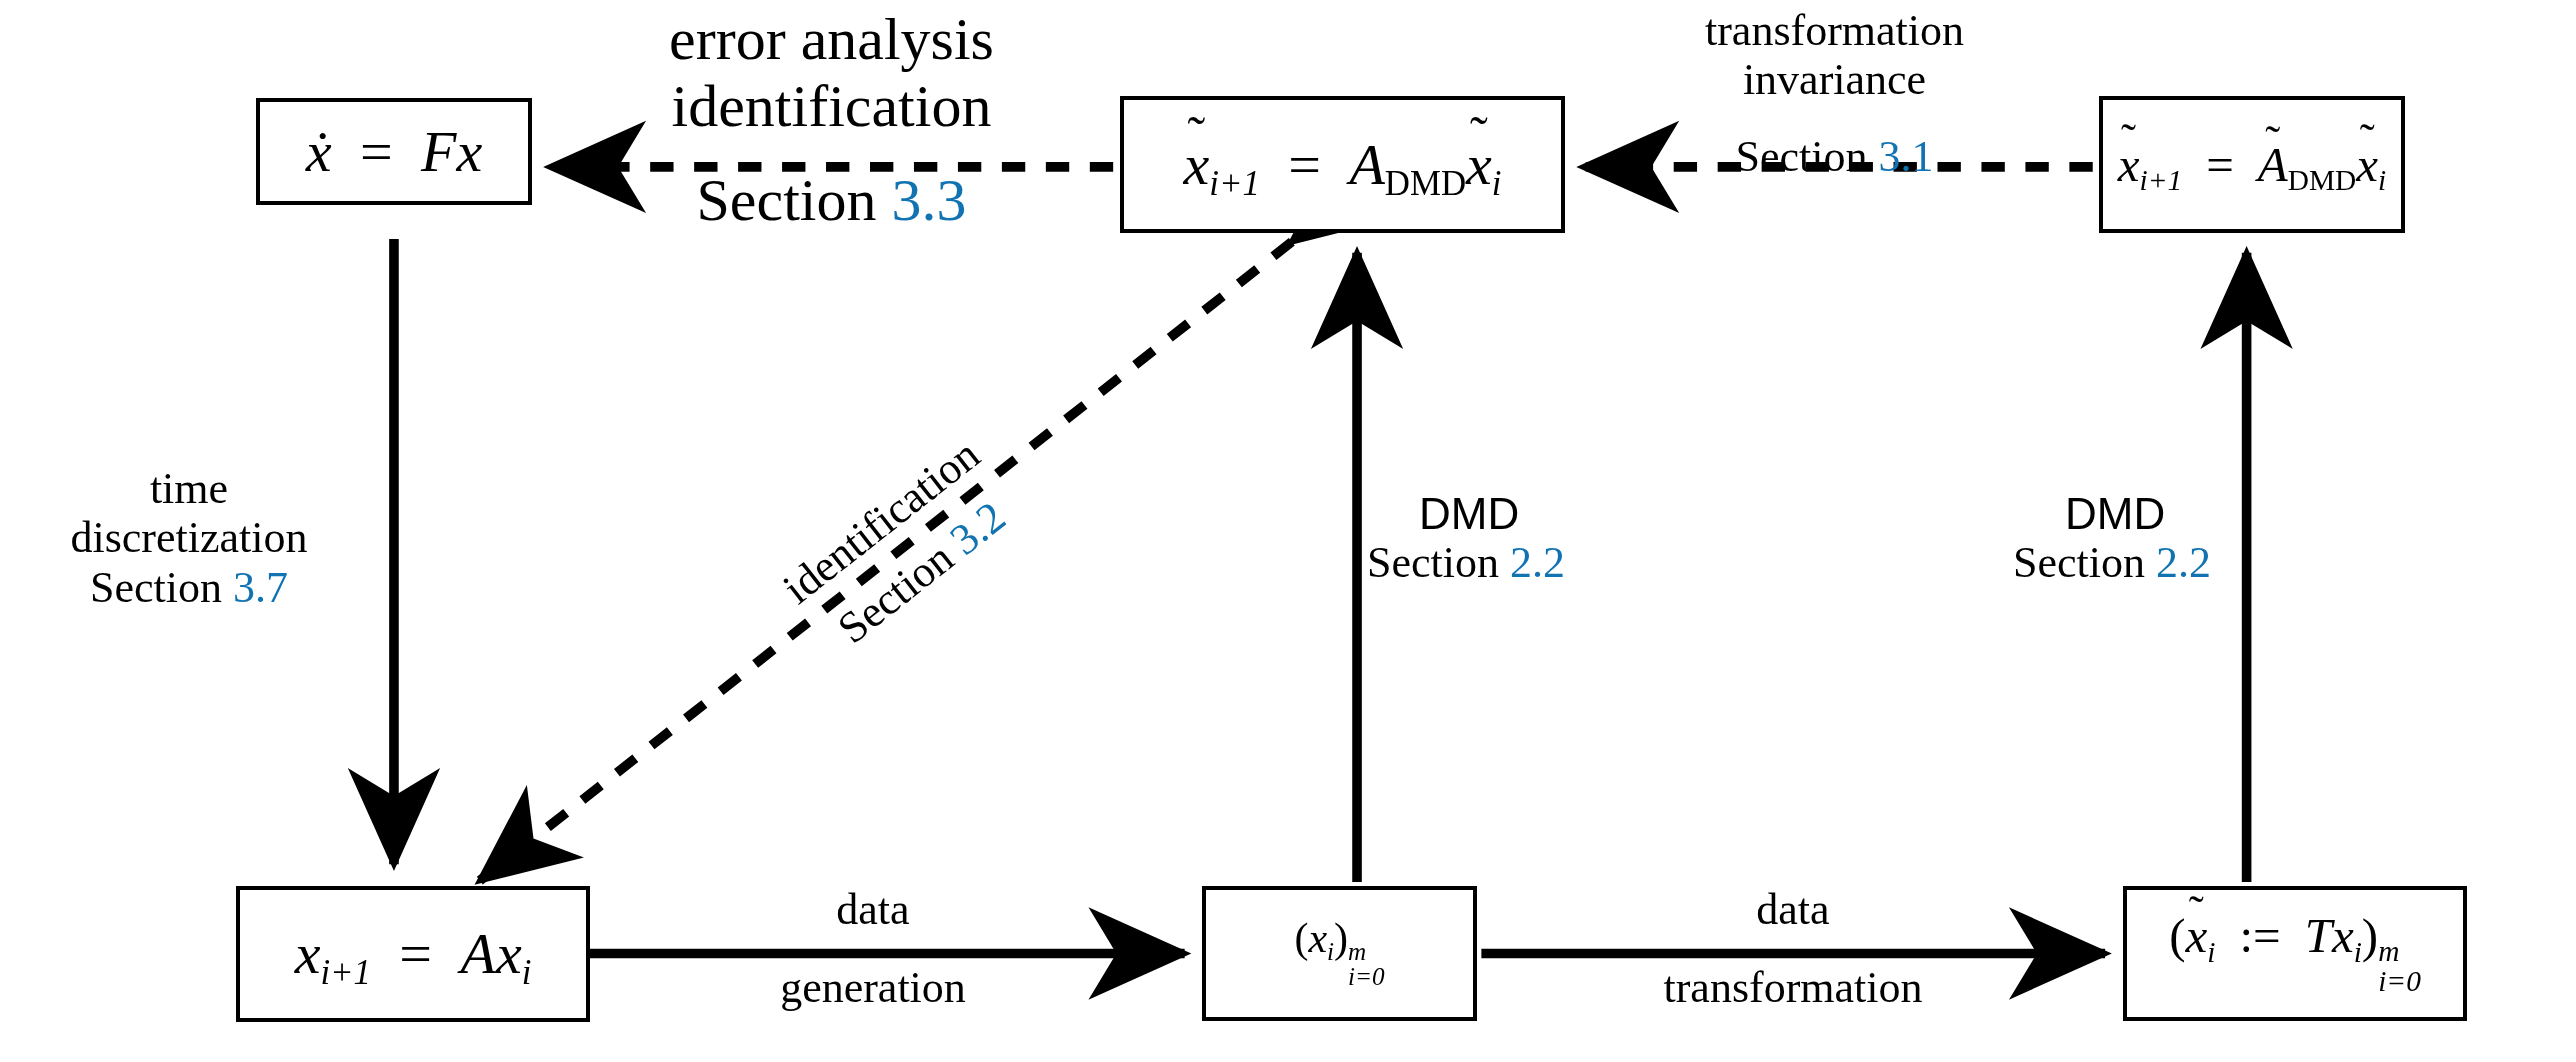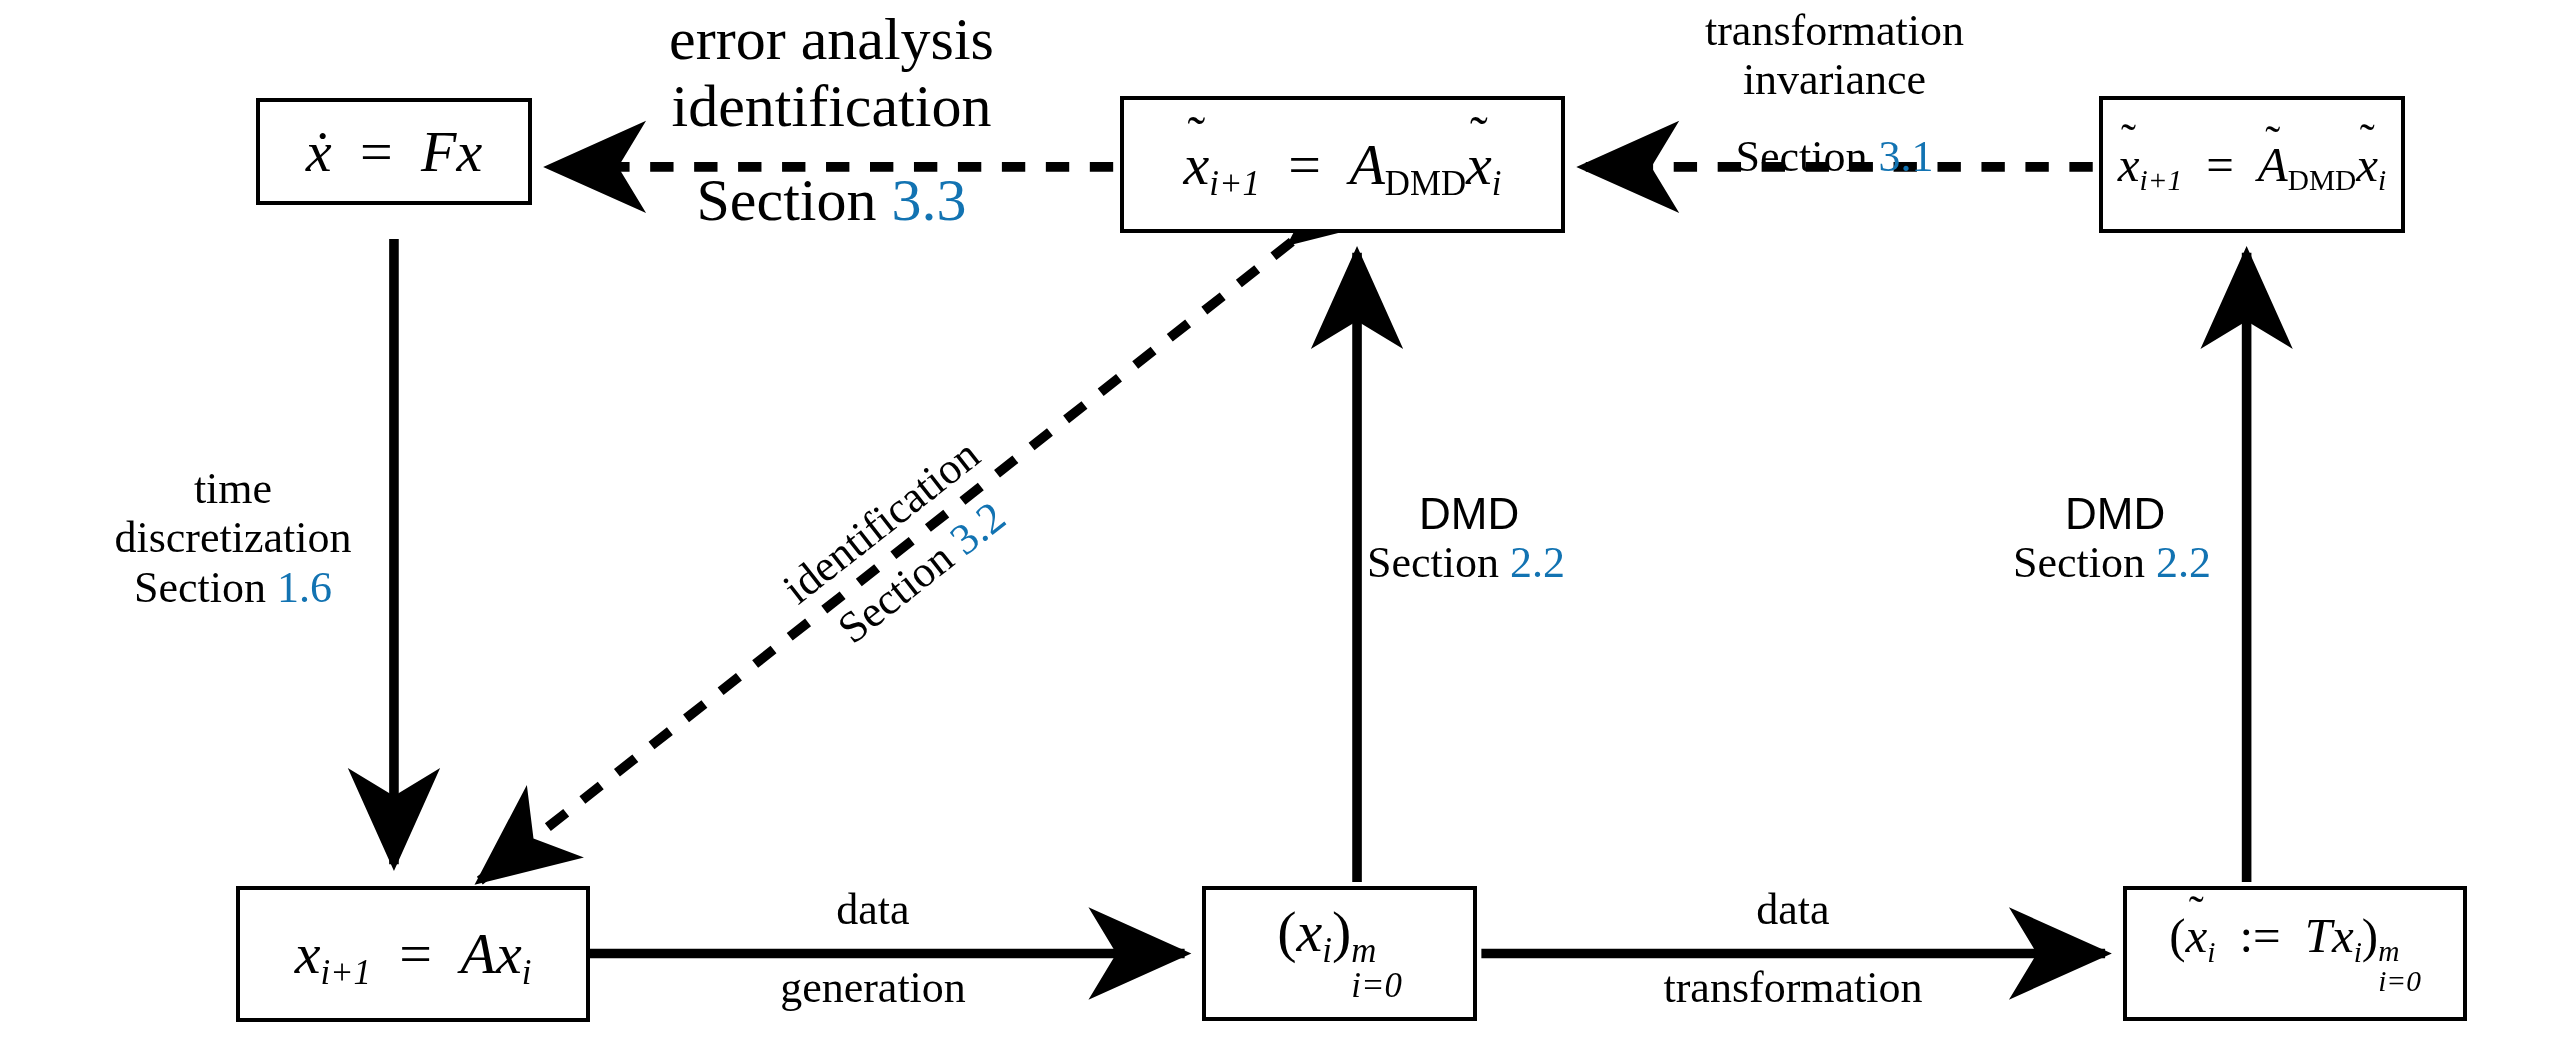--- a/index.html
+++ b/index.html
@@ -135,21 +135,21 @@
 
   <div class="node-box" style="left:2099px; top:96px; width:306px; height:137px;">
     <span class="math" style="font-size:49px;"><span class="tildewrap"><span class="tbar">˜</span><span class="mi">x</span></span><span class="sub">i+1</span><span class="opsp">&nbsp;</span><span class="mup">=</span><span class="opsp">&nbsp;</span><span class="tildewrap"><span class="tbar" style="top:-0.46em;">˜</span><span class="mi">A</span></span><span class="sub mup" style="font-style:normal;">DMD</span><span class="tildewrap"><span class="tbar">˜</span><span class="mi">x</span></span><span class="sub">i</span></span>
   </div>
 
   <div class="node-box" style="left:236px; top:886px; width:354px; height:136px;text-align:center;">
     <span class="math" style="font-size:58px;"><span class="mi">x</span><span class="sub">i+1</span><span class="opsp">&nbsp;</span><span class="mup">=</span><span class="opsp">&nbsp;</span><span class="mi">A</span><span class="mi">x</span><span class="sub">i</span></span>
   </div>
 
   <div class="node-box" style="left:1202px; top:886px; width:275px; height:135px;">
-    <span class="math" style="font-size:58px;"><span class="mup">(</span><span class="mi">x</span><span class="sub">i</span><span class="mup">)</span><span class="subsup">
+    <span class="math" style="font-size:42px;"><span class="mup">(</span><span class="mi">x</span><span class="sub">i</span><span class="mup">)</span><span class="subsup">
           <span class="mi">m</span>
           <span class="mi">i=0</span>
         </span></span>
   </div>
 
   <div class="node-box" style="left:2123px; top:886px; width:344px; height:135px;">
     <span class="math" style="font-size:49px;"><span class="mup">(</span><span class="tildewrap"><span class="tbar">˜</span><span class="mi">x</span></span><span class="sub">i</span><span class="opsp">&nbsp;</span><span class="mup">:=</span><span class="opsp">&nbsp;</span><span class="mi">T</span><span class="mi">x</span><span class="sub">i</span><span class="mup">)</span><span class="subsup">
           <span class="mi">m</span>
           <span class="mi">i=0</span>
         </span></span>
@@ -160,24 +160,24 @@
     <span class="line">identification</span>
     <span class="line" style="margin-top:27.5px;"><span>Section</span> <span class="sec-num">3.3</span></span>
   </div>
 
   <div class="edge-label" style="left:1594px; top:5.5px; width:481px; font-size:44px;">
     <span class="line">transformation</span>
     <span class="line">invariance</span>
     <span class="line" style="margin-top:27.5px;"><span>Section</span> <span class="sec-num">3.1</span></span>
   </div>
 
-  <div class="edge-label" style="left:0px; top:464px; width:378px; font-size:44px; padding-left:44px;">
+  <div class="edge-label" style="left:0px; top:464px; width:378px; font-size:44px; ">
     <span class="line">time</span>
     <span class="line">discretization</span>
-    <span class="line"><span>Section</span> <span class="sec-num">1.6</span></span>
+    <span class="line"><span>Section</span> <span class="sec-num">3.7</span></span>
   </div>
 
   <div class="rot-label" style="left:661px; top:485px; width:481px; font-size:44px; transform:translate(0,0) rotate(-38.2deg);">
     <div style="margin-bottom:5.5px;">identification</div>
     <div><span>Section</span> <span class="sec-num">3.2</span></div>
   </div>
 
   <div class="edge-label" style="left:1367px; top:489px; width:385px; font-size:44px; text-align:left;">
     <span class="line dmd-word" style="padding-left:52px;">DMD</span>
     <span class="line"><span>Section</span> <span class="sec-num">2.2</span></span>

